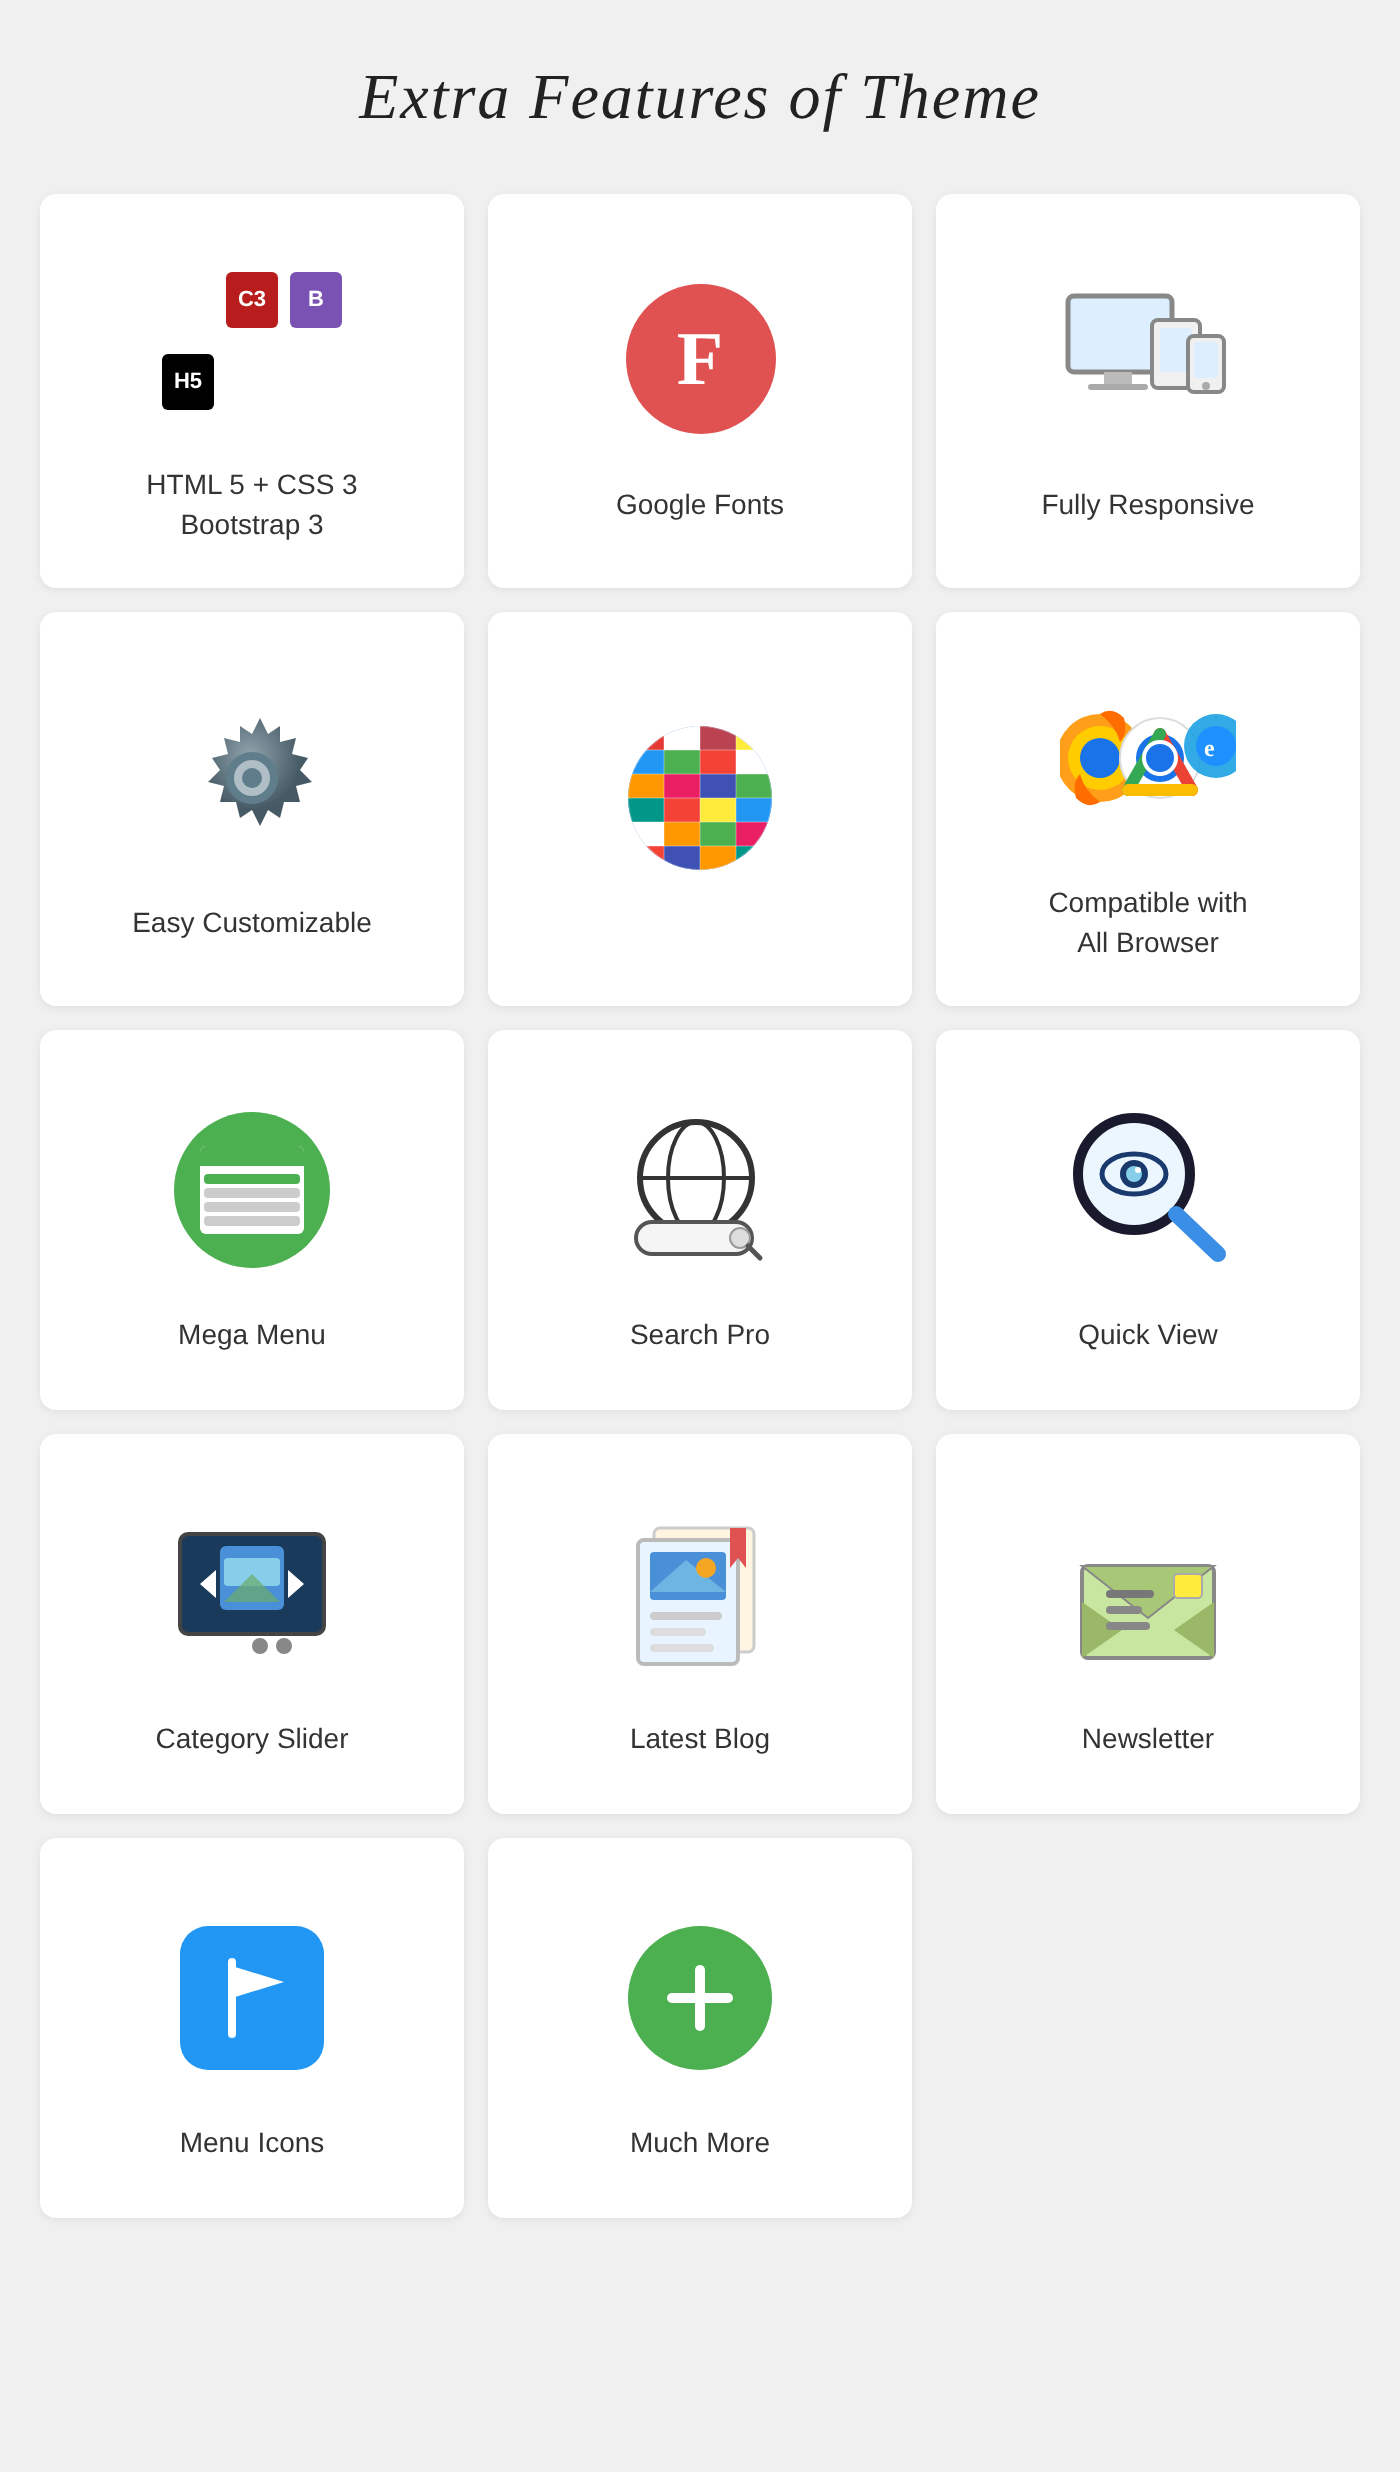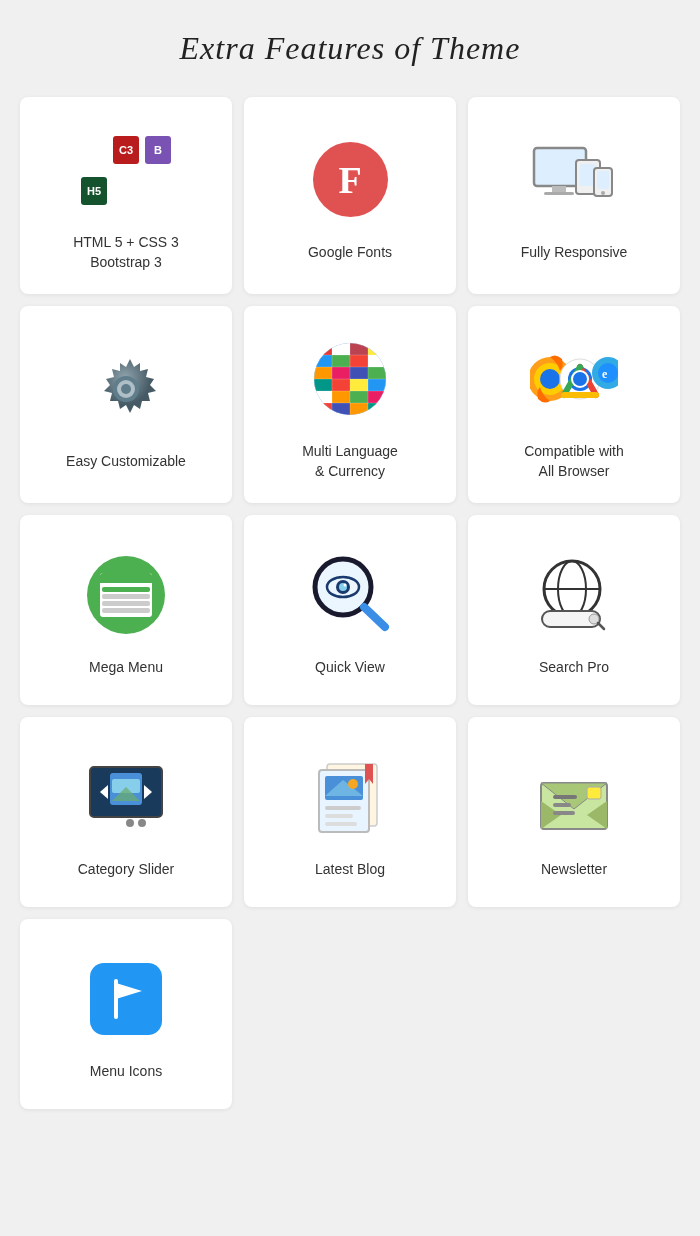--- a/index.html
+++ b/index.html
@@ -59,21 +59,21 @@
     .html-icons {
       display: flex;
       gap: 6px;
     }
     .html-box {
       width: 26px; height: 28px;
       border-radius: 3px;
       display: flex; align-items: center; justify-content: center;
       font-weight: bold; font-size: 11px; color: #fff;
     }
-    .html-box.h5 { background: #14532d; margin-top: 41px; }
+    .html-box.h5 { background: #000000; margin-top: 41px; }
     .html-box.css3 { background: #b91c1c; }
     .html-box.bs { background: #7952b3; }
 
     
     .gfonts-circle {
       width: 75px; height: 75px;
       border-radius: 50%;
       background: #e05252;
       display: flex; align-items: center; justify-content: center;
       font-size: 38px; font-weight: bold; color: #fff;
@@ -226,21 +226,20 @@
             <line x1="4" y1="40" x2="76" y2="40" stroke="rgba(255,255,255,0.4)" stroke-width="0.5"></line>
             <line x1="4" y1="52" x2="76" y2="52" stroke="rgba(255,255,255,0.4)" stroke-width="0.5"></line>
             <line x1="4" y1="64" x2="76" y2="64" stroke="rgba(255,255,255,0.4)" stroke-width="0.5"></line>
             <line x1="22" y1="4" x2="22" y2="76" stroke="rgba(255,255,255,0.4)" stroke-width="0.5"></line>
             <line x1="40" y1="4" x2="40" y2="76" stroke="rgba(255,255,255,0.4)" stroke-width="0.5"></line>
             <line x1="58" y1="4" x2="58" y2="76" stroke="rgba(255,255,255,0.4)" stroke-width="0.5"></line>
           </g>
           <circle cx="40" cy="40" r="36" fill="none" stroke="rgba(255,255,255,0.3)" stroke-width="1"></circle>
         </svg>
       </div>
-      <div class="card-label">Multi Language<br>&amp; Currency</div>
     </div>
 
     <div class="card">
       <div class="card-icon">
         <svg width="88" height="68" viewBox="0 0 88 68">
 
           <circle cx="20" cy="34" r="22" fill="#ff9500" opacity="0.9"></circle>
           <circle cx="20" cy="34" r="16" fill="#ffcc00"></circle>
           <circle cx="20" cy="34" r="10" fill="#1a73e8"></circle>
           <path d="M20 12 Q28 18 30 26 Q34 22 32 14 Q26 8 20 12Z" fill="#ff6d00"></path>
@@ -275,53 +274,53 @@
               <div class="mm-row"></div>
             </div>
           </div>
         </div>
       </div>
       <div class="card-label">Mega Menu</div>
     </div>
 
     <div class="card">
       <div class="card-icon">
+        <svg width="80" height="72" viewBox="0 0 80 72">
+
+          <ellipse cx="38" cy="30" rx="28" ry="28" fill="none" stroke="#333" stroke-width="3"></ellipse>
+          <ellipse cx="38" cy="30" rx="14" ry="28" fill="none" stroke="#333" stroke-width="2"></ellipse>
+          <line x1="10" y1="30" x2="66" y2="30" stroke="#333" stroke-width="2"></line>
+
+          <rect x="8" y="52" width="58" height="16" rx="8" fill="#f5f5f5" stroke="#555" stroke-width="2"></rect>
+          <circle cx="60" cy="60" r="5" fill="#ddd" stroke="#999" stroke-width="1"></circle>
+          <line x1="64" y1="64" x2="70" y2="70" stroke="#555" stroke-width="2.5" stroke-linecap="round"></line>
+        </svg>
+      </div>
+      <div class="card-label">Search Pro</div>
+    </div>
+
+    <div class="card">
+      <div class="card-icon">
         <svg width="82" height="80" viewBox="0 0 82 80">
 
           <circle cx="34" cy="32" r="28" fill="rgba(200,230,255,0.35)" stroke="#1a1a2e" stroke-width="5"></circle>
 
           <ellipse cx="34" cy="32" rx="16" ry="10" fill="none" stroke="#1a3a6e" stroke-width="2.5"></ellipse>
           <circle cx="34" cy="32" r="7" fill="#1a3a6e"></circle>
           <circle cx="34" cy="32" r="4" fill="#87ceeb"></circle>
           <circle cx="36" cy="30" r="1.5" fill="#fff"></circle>
 
           <line x1="55" y1="52" x2="76" y2="72" stroke="#3a8ee6" stroke-width="8" stroke-linecap="round"></line>
         </svg>
       </div>
       <div class="card-label">Quick View</div>
     </div>
 
     <div class="card">
       <div class="card-icon">
-        <svg width="80" height="72" viewBox="0 0 80 72">
-
-          <ellipse cx="38" cy="30" rx="28" ry="28" fill="none" stroke="#333" stroke-width="3"></ellipse>
-          <ellipse cx="38" cy="30" rx="14" ry="28" fill="none" stroke="#333" stroke-width="2"></ellipse>
-          <line x1="10" y1="30" x2="66" y2="30" stroke="#333" stroke-width="2"></line>
-
-          <rect x="8" y="52" width="58" height="16" rx="8" fill="#f5f5f5" stroke="#555" stroke-width="2"></rect>
-          <circle cx="60" cy="60" r="5" fill="#ddd" stroke="#999" stroke-width="1"></circle>
-          <line x1="64" y1="64" x2="70" y2="70" stroke="#555" stroke-width="2.5" stroke-linecap="round"></line>
-        </svg>
-      </div>
-      <div class="card-label">Search Pro</div>
-    </div>
-
-    <div class="card">
-      <div class="card-icon">
         <svg width="88" height="68" viewBox="0 0 88 68">
 
           <rect x="8" y="4" width="72" height="50" rx="4" fill="#1a3a5c" stroke="#444" stroke-width="2"></rect>
 
           <polygon points="18,29 26,22 26,36" fill="#fff"></polygon>
 
           <polygon points="70,29 62,22 62,36" fill="#fff"></polygon>
 
           <rect x="28" y="10" width="32" height="32" rx="3" fill="#4a90d9"></rect>
           <rect x="30" y="16" width="28" height="14" fill="#87ceeb" rx="2"></rect>
@@ -386,15 +385,26 @@
 
             <line x1="12" y1="4" x2="12" y2="40" stroke="#fff" stroke-width="4" stroke-linecap="round"></line>
 
             <polygon points="12,6 38,14 12,22" fill="#fff"></polygon>
           </svg>
         </div>
       </div>
       <div class="card-label">Menu Icons</div>
     </div>
 
+    <div class="card">
+      <div class="card-icon">
+        <div style="width:72px;height:72px;border-radius:50%;background:#4caf50;display:flex;align-items:center;justify-content:center;">
+          <svg width="40" height="40" viewBox="0 0 40 40">
+            <line x1="20" y1="6" x2="20" y2="34" stroke="#fff" stroke-width="5" stroke-linecap="round"></line>
+            <line x1="6" y1="20" x2="34" y2="20" stroke="#fff" stroke-width="5" stroke-linecap="round"></line>
+          </svg>
+        </div>
+      </div>
+      <div class="card-label">Much More</div>
+    </div>
 
   </div>
 </div>
 
 </body></html>

